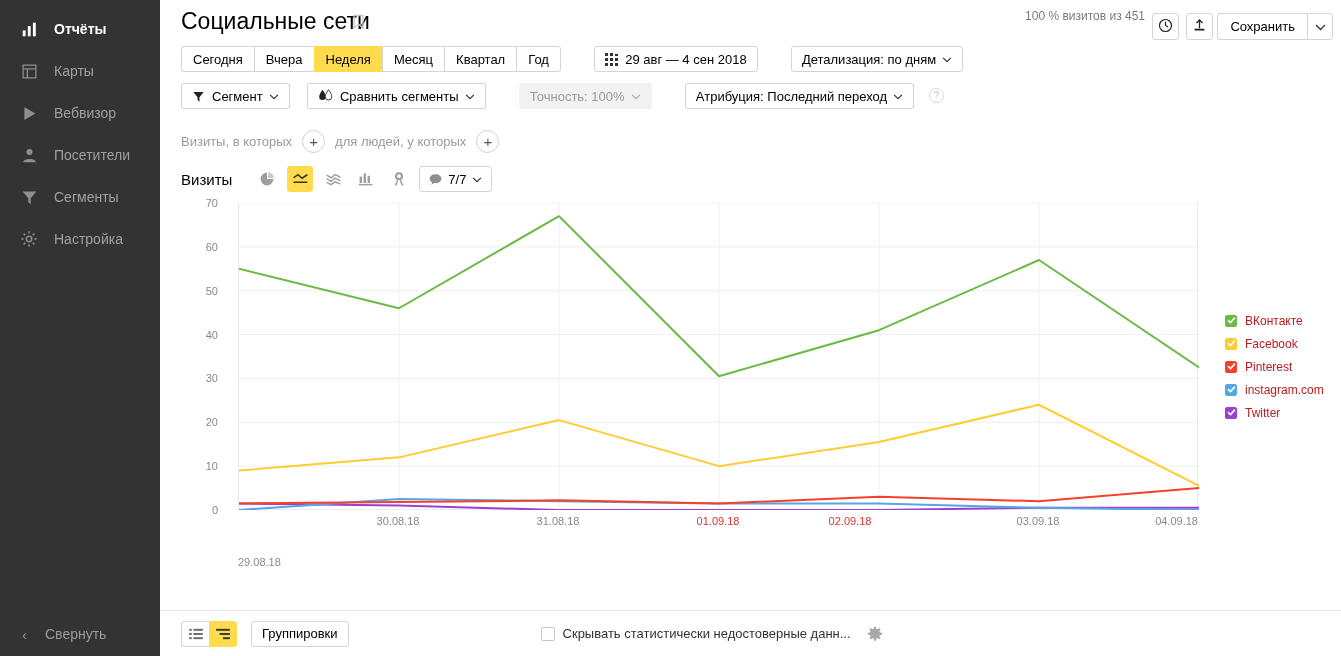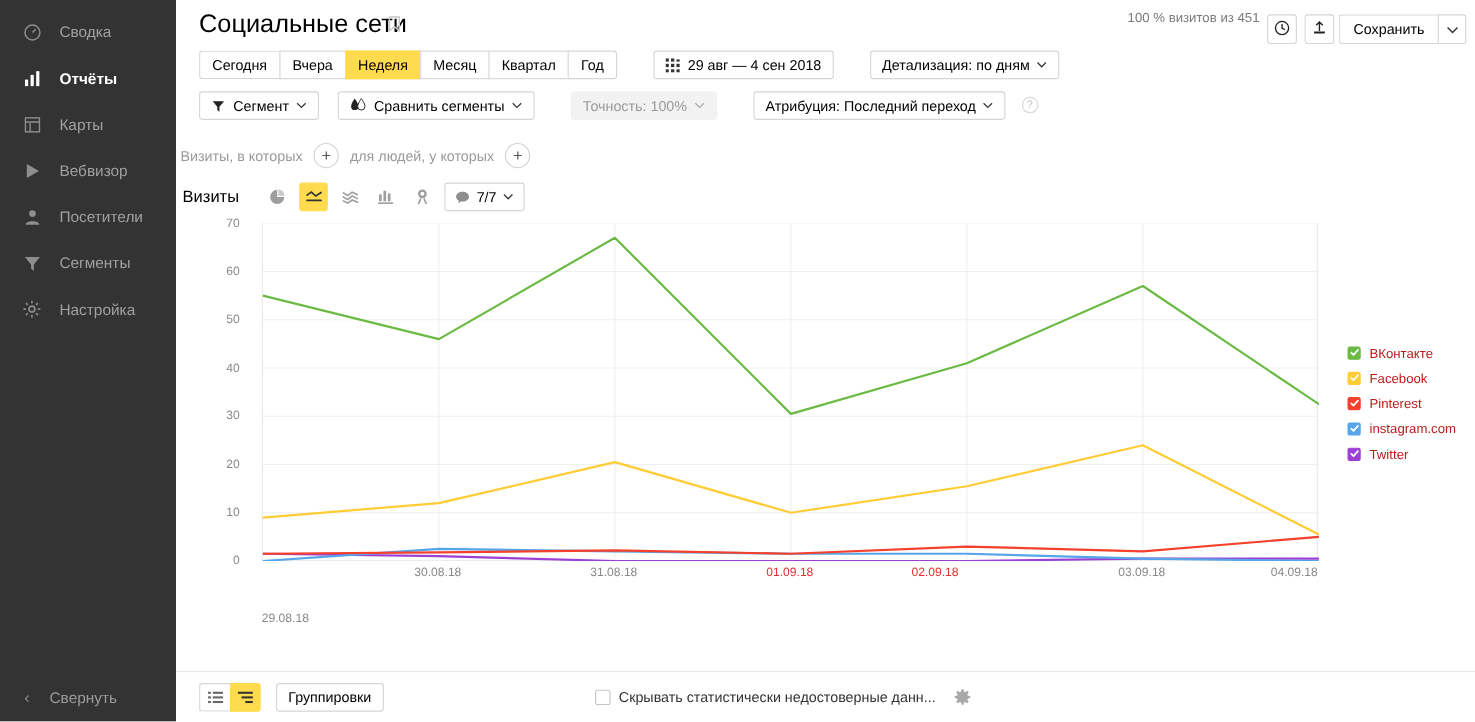--- a/index.html
+++ b/index.html
@@ -96,31 +96,31 @@
   .gap-lg { display:inline-block; width:26px; }
 
   #segment-bar { height:38px; }
   #help-ico {
     display:inline-block; vertical-align:top; margin-top:5px; margin-left:11px;
     width:15px; height:15px; border:1px solid #d8d8d8; border-radius:50%;
     color:#c0c0c0; font-size:10px; text-align:center; line-height:13px; cursor:pointer;
   }
 
   
-  #filters-bar { height:40px; display:flex; align-items:center; padding-left:4px; }
+  #filters-bar { height:40px; display:flex; align-items:center; padding-left:21px; }
   .flt-label { color:#9a9a9a; font-size:13px; }
   .plus-btn {
     width:23px; height:23px; border:1px solid #d2d2d2; border-radius:50%;
     background:#fff; margin:0 10px; cursor:pointer;
     display:flex; align-items:center; justify-content:center;
     color:#555; font-size:15px; line-height:1;
   }
 
   
-  #chart-bar { height:36px; display:flex; align-items:center; padding-left:6px; }
+  #chart-bar { height:36px; display:flex; align-items:center; padding-left:21px; }
   #metric-name { font-size:15px; color:#000; margin-right:22px; }
   .vis-btn {
     width:26px; height:26px; margin-right:7px; border:1px solid transparent;
     border-radius:3px; background:transparent; cursor:pointer;
     display:flex; align-items:center; justify-content:center; color:#9e9e9e;
   }
   .vis-btn.sel { background:#ffdb4d; border-color:#ffdb4d; color:#333; }
   #lines-select {
     height:26px; border:1px solid #d5d5d5; border-radius:3px;
     background:#fff; padding:0 9px; display:flex; align-items:center;
@@ -177,29 +177,20 @@
   #hide-label { font-size:13px; color:#333; white-space:nowrap; }
   #settings-gear { margin-left:16px; color:#a8a8a8; cursor:pointer; display:flex; }
   #bottom-right { margin-left:auto; display:flex; padding-right:12px; }
 </style>
 </head>
 <body>
 
 <div id="sidebar">
   <div class="nav-list">
 
-    <div class="nav-item">
-      <span class="nav-ico">
-        <svg width="17" height="17" viewBox="0 0 20 20" fill="none" stroke="currentColor" stroke-width="1.6">
-          <circle cx="10" cy="10" r="8"></circle>
-            <path d="M10 10 L13.5 6.5"></path>
-        </svg>
-      </span>
-      <span class="nav-label">Сводка</span>
-    </div>
 
     <div class="nav-item active">
       <span class="nav-ico">
         <svg width="17" height="17" viewBox="0 0 20 20" fill="currentColor">
           <rect x="2" y="11" width="3.4" height="7"></rect>
             <rect x="8" y="6" width="3.4" height="12"></rect>
             <rect x="14" y="2" width="3.4" height="16"></rect>
         </svg>
       </span>
       <span class="nav-label">Отчёты</span>

